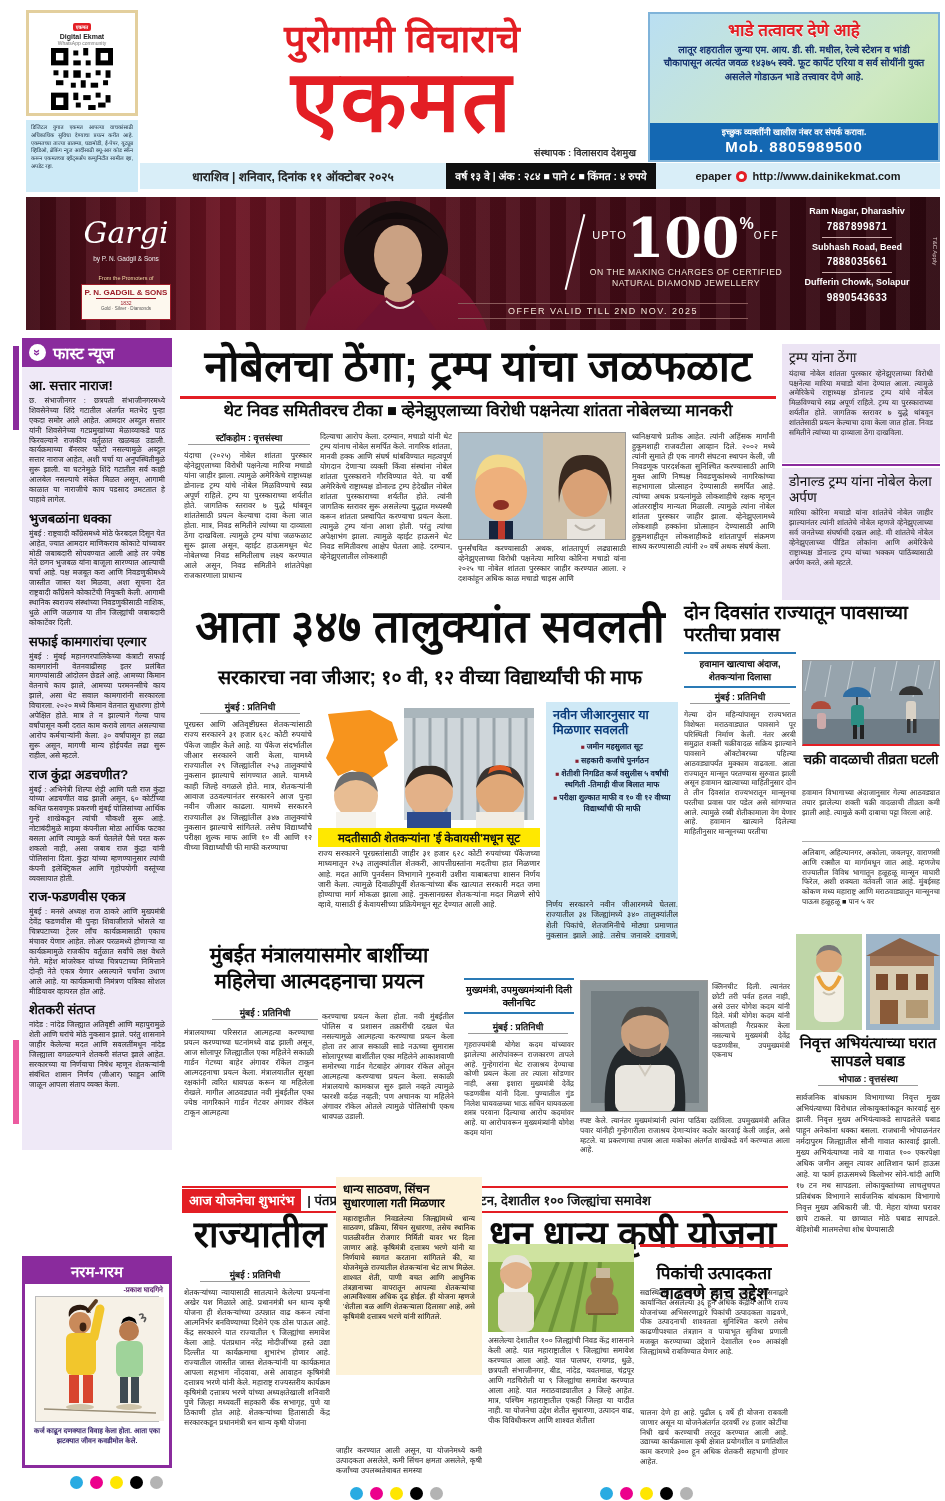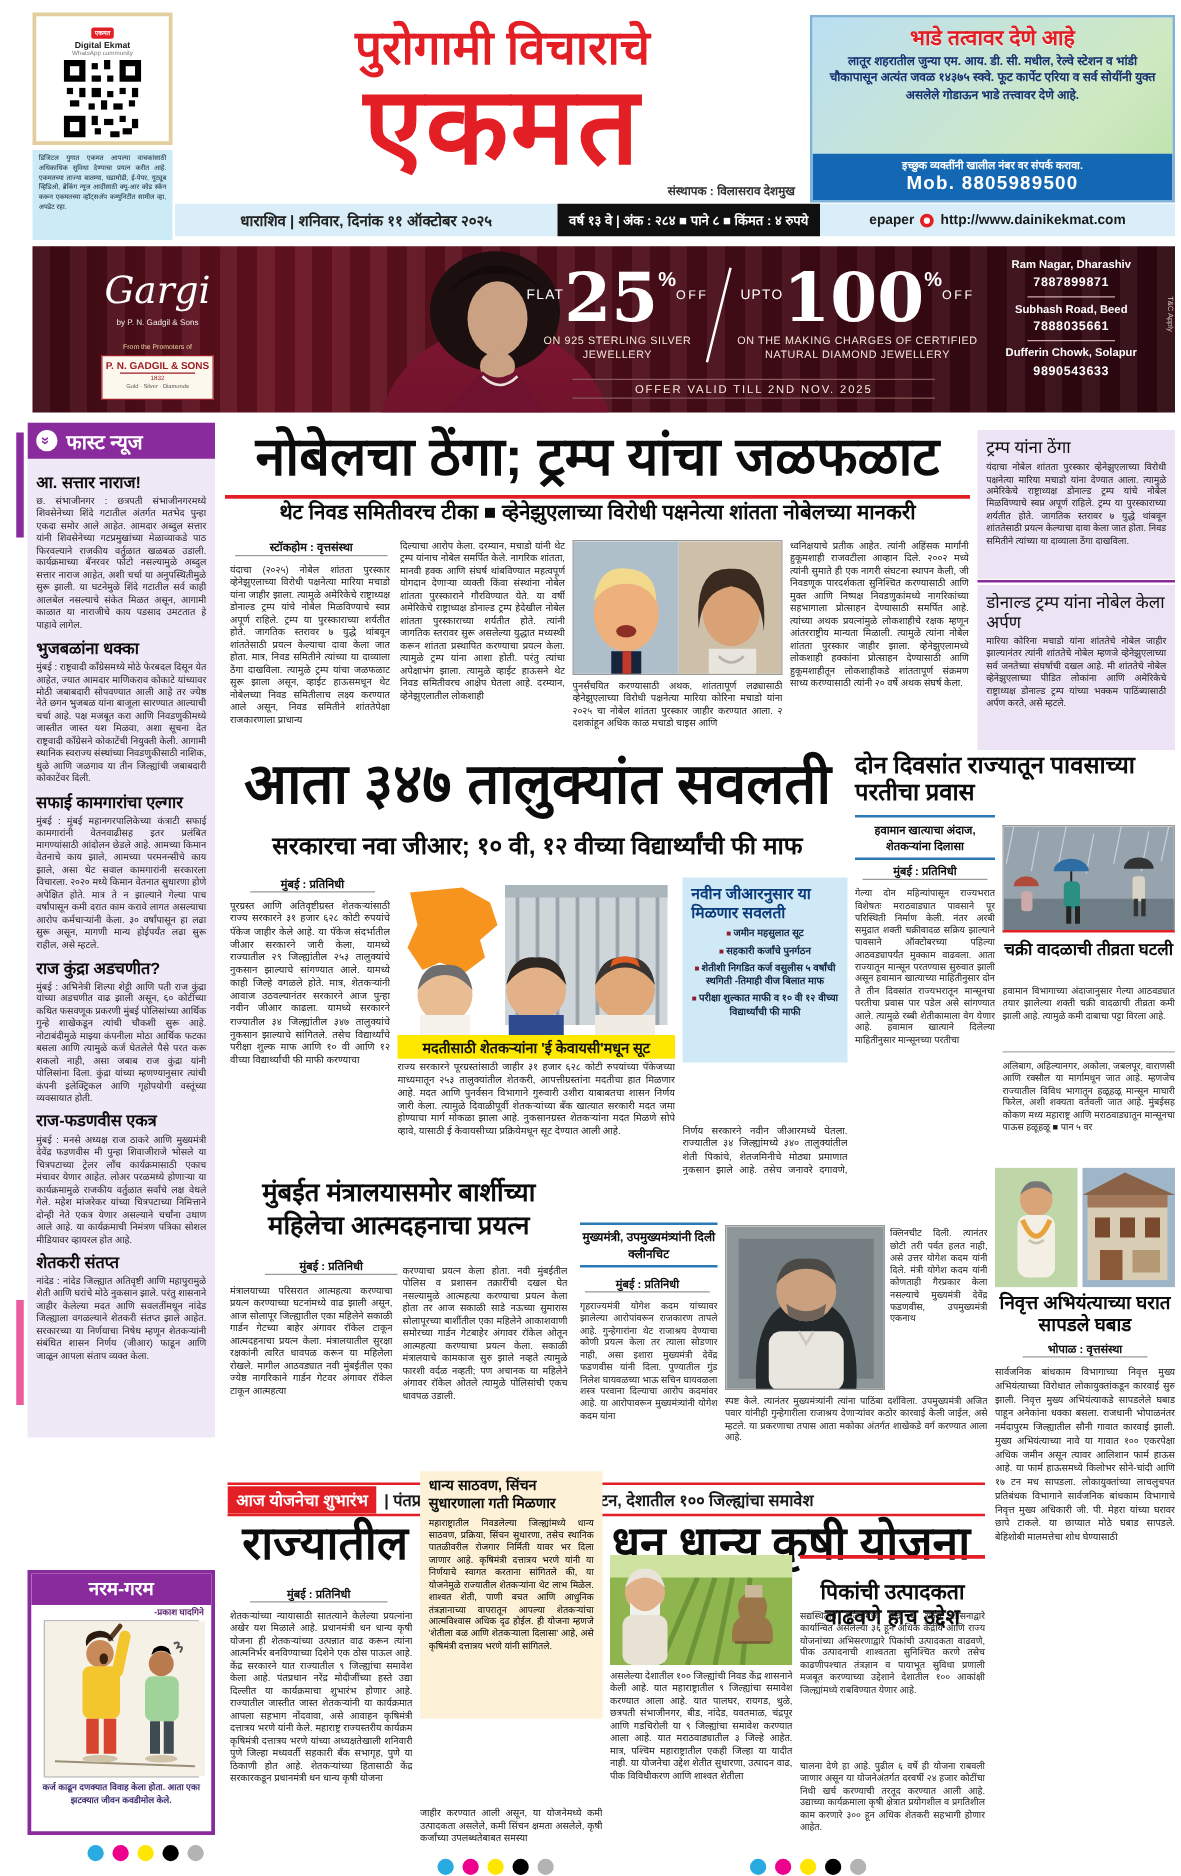--- a/index.html
+++ b/index.html
@@ -176,24 +176,20 @@
       </svg>
     </div>
     <div class="gargi">Gargi</div>
     <div class="gargisub">by P. N. Gadgil &amp; Sons</div>
     <div class="promlbl">From the Promoters of</div>
     <div class="prombox">
       <div class="pn">P. N. GADGIL &amp; SONS</div>
       <div class="yr">1832</div>
       <div class="gs">Gold · Silver · Diamonds</div>
     </div>
-    <div class="offer" style="left:388px;width:160px">
-      <span class="off-pre">FLAT</span><span class="off-num">25</span><span class="off-pct">%</span><span class="off-off">OFF</span>
-      <div class="off-desc">ON 925 STERLING SILVER JEWELLERY</div>
-    </div>
     <div class="offdiv"></div>
     <div class="offer" style="left:560px;width:200px">
       <span class="off-pre">UPTO</span><span class="off-num">100</span><span class="off-pct">%</span><span class="off-off">OFF</span>
       <div class="off-desc">ON THE MAKING CHARGES OF CERTIFIED NATURAL DIAMOND JEWELLERY</div>
     </div>
     <div class="valid">OFFER VALID TILL 2ND NOV. 2025</div>
     <div class="jloc">
       <div>Ram Nagar, Dharashiv</div>
       <div class="ph">7887899871</div>
       <hr>
@@ -338,21 +334,21 @@
       <path d="M87 88 q4 -24 24 -22 q20 -2 24 22 q-10 -14 -24 -14 q-14 0 -24 14z" fill="#2e2620"></path>
       <rect x="89" y="112" width="44" height="16" fill="#2d4b8e"></rect>
       <circle cx="182" cy="92" r="24" fill="#e0a878"></circle>
       <path d="M158 88 q4 -24 24 -22 q20 -2 24 22 q-10 -14 -24 -14 q-14 0 -24 14z" fill="#3a3430"></path>
       <path d="M170 74 q12 -8 24 0 l-2 -6 q-10 -6 -20 0z" fill="#e05a24"></path>
       <rect x="158" y="112" width="48" height="16" fill="#f0ece4"></rect>
     </svg>
   </div>
   <div class="abs ycap" style="left:318px;top:828px;width:222px">मदतीसाठी शेतकऱ्यांना 'ई केवायसी'मधून सूट</div>
   <div class="abs j" style="left:318px;top:849px;width:222px;height:91px;font-size:7.8px">राज्य सरकारने पूरग्रस्तांसाठी जाहीर ३१ हजार ६२८ कोटी रुपयांच्या पॅकेजच्या माध्यमातून २५३ तालुक्यांतील शेतकरी, आपत्तीग्रस्तांना मदतीचा हात मिळणार आहे. मदत आणि पुनर्वसन विभागाने गुरुवारी उशीरा याबाबतचा शासन निर्णय जारी केला. त्यामुळे दिवाळीपूर्वी शेतकऱ्यांच्या बँक खात्यात सरकारी मदत जमा होण्याचा मार्ग मोकळा झाला आहे. नुकसानग्रस्त शेतकऱ्यांना मदत मिळणे सोपे व्हावे, यासाठी ई केवायसीच्या प्रक्रियेमधून सूट देण्यात आली आहे.</div>
-  <div class="abs bluebox" style="left:546px;top:702px;width:132px;height:148px">
+  <div class="abs bluebox" style="left:546px;top:702px;width:132px;height:237px">
     <h3>नवीन जीआरनुसार या मिळणार सवलती</h3>
     <ul>
       <li>जमीन महसुलात सूट</li>
       <li>सहकारी कर्जांचे पुनर्गठन</li>
       <li>शेतीशी निगडित कर्ज वसुलीस ५ वर्षांची स्थगिती -तिमाही वीज बिलात माफ</li>
       <li>परीक्षा शुल्कात माफी व १० वी १२ वीच्या विद्यार्थ्यांची फी माफी</li>
     </ul>
   </div>
   <div class="abs j" style="left:546px;top:900px;width:132px;height:40px;font-size:7.8px">निर्णय सरकारने नवीन जीआरमध्ये घेतला. राज्यातील ३४ जिल्ह्यांमध्ये ३४० तालुक्यांतील शेती पिकांचे, शेतजमिनीचे मोठ्या प्रमाणात नुकसान झाले आहे. तसेच जनावरे दगावणे, मनुष्य हानी होणे, घराची ■ पान ५ वर</div>
 

